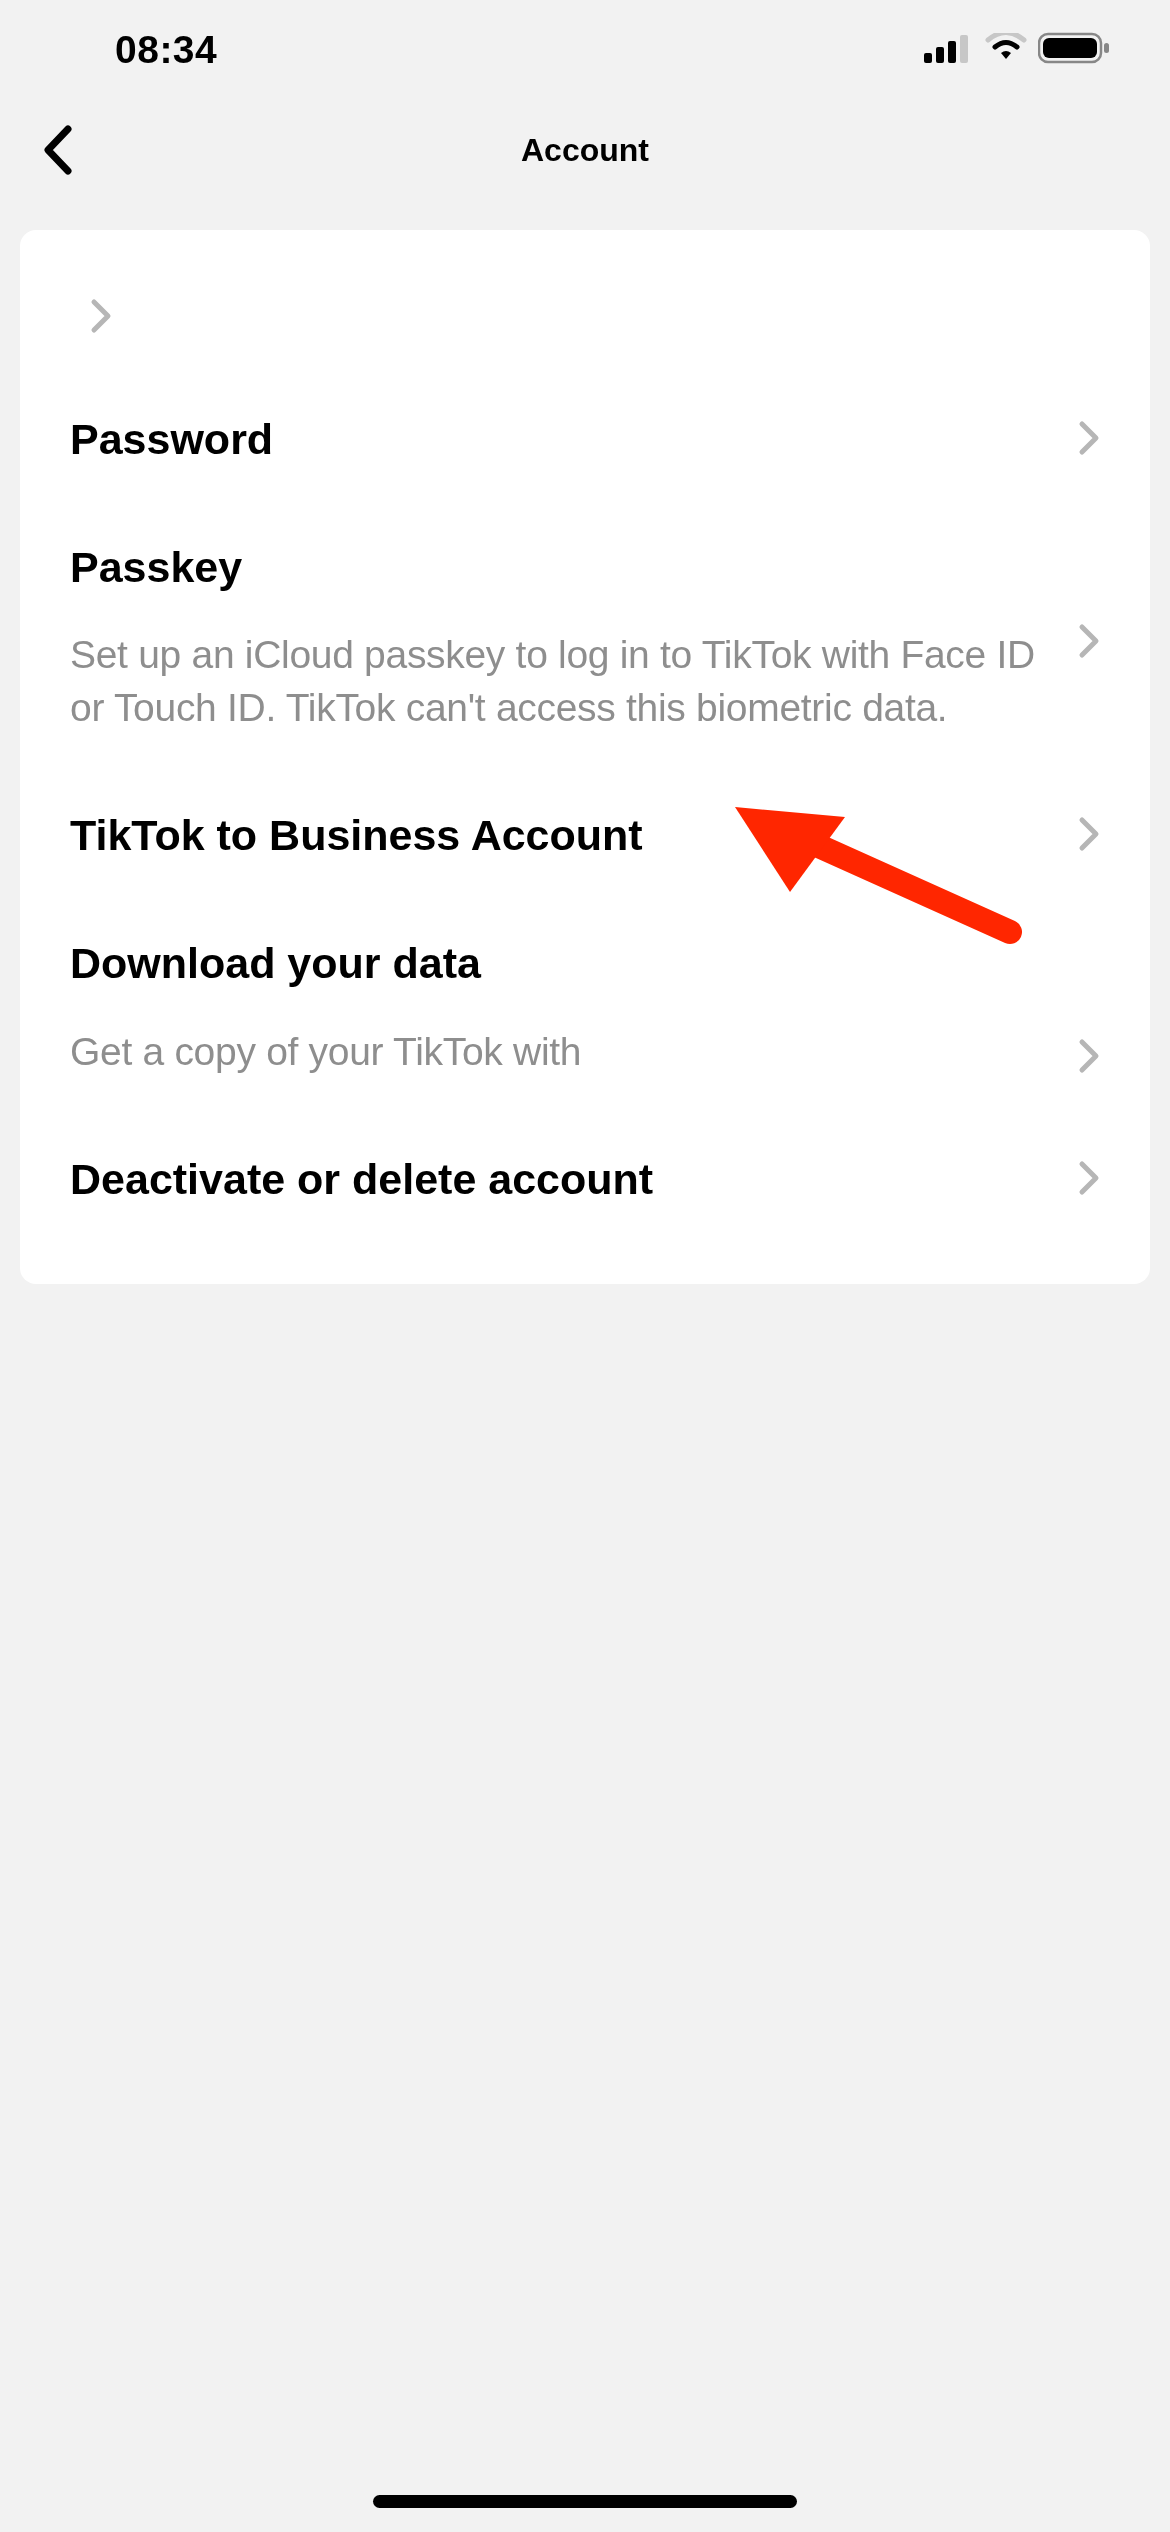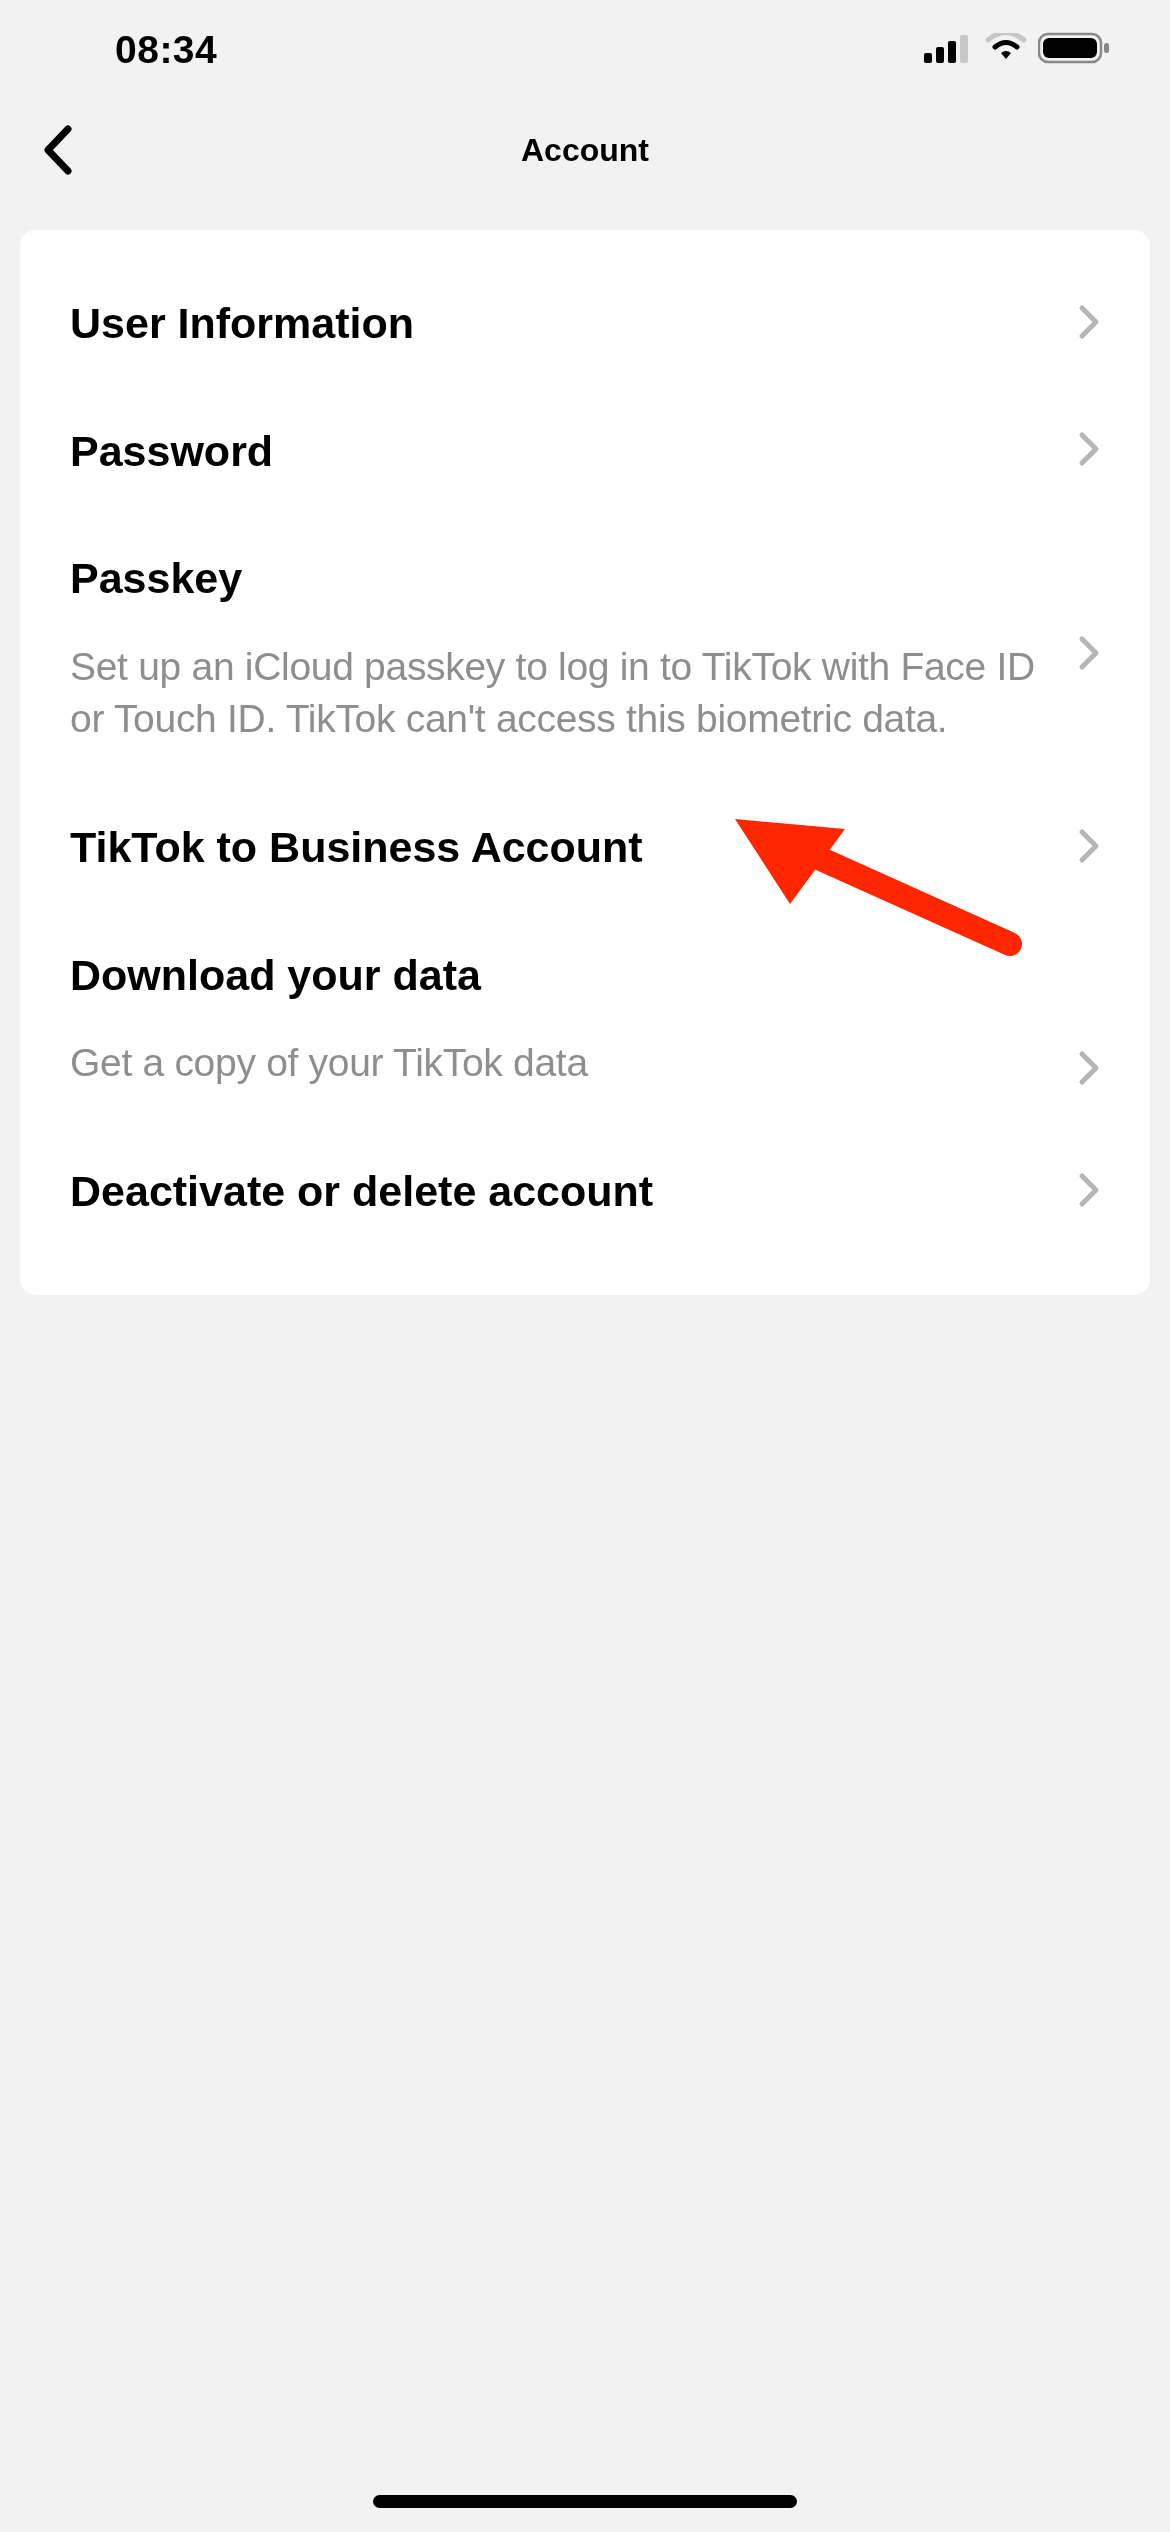--- a/index.html
+++ b/index.html
@@ -158,23 +158,20 @@
     <svg width="36" height="54" viewBox="0 0 36 54">
       <path d="M28 6 L8 27 L28 48" stroke="#000" stroke-width="7" fill="none" stroke-linecap="round" stroke-linejoin="round"></path>
     </svg>
   </div>
   <div class="page-title">Account</div>
 </div>
 
 <div class="content-card">
 
   <div class="menu-item">
-    <div class="menu-item-content">
-      <div class="menu-item-label">User Information</div>
-    </div>
     <span class="chevron">
       <svg width="22" height="36" viewBox="0 0 22 36">
           <path d="M4 4 L18 18 L4 32" stroke="#b6b6b6" stroke-width="5" fill="none" stroke-linecap="round" stroke-linejoin="round"></path>
         </svg>
     </span>
   </div>
 
   <div class="menu-item">
     <div class="menu-item-content">
       <div class="menu-item-label">Password</div>
@@ -211,21 +208,21 @@
       <svg width="300" height="170" viewBox="0 0 300 170">
         <line x1="280" y1="145" x2="62" y2="47" stroke="#ff2600" stroke-width="24" stroke-linecap="round"></line>
         <polygon points="5,20 115,30 60,105" fill="#ff2600"></polygon>
       </svg>
     </div>
   </div>
 
   <div class="menu-item" style="align-items: flex-end;">
     <div class="menu-item-content">
       <div class="menu-item-label">Download your data</div>
-      <div class="menu-item-description">Get a copy of your TikTok data</div>
+      <div class="menu-item-description">Get a copy of your TikTok with</div>
     </div>
     <span class="chevron" style="margin-top:10px;">
       <svg width="22" height="36" viewBox="0 0 22 36">
           <path d="M4 4 L18 18 L4 32" stroke="#b6b6b6" stroke-width="5" fill="none" stroke-linecap="round" stroke-linejoin="round"></path>
         </svg>
     </span>
   </div>
 
   <div class="menu-item">
     <div class="menu-item-content">

